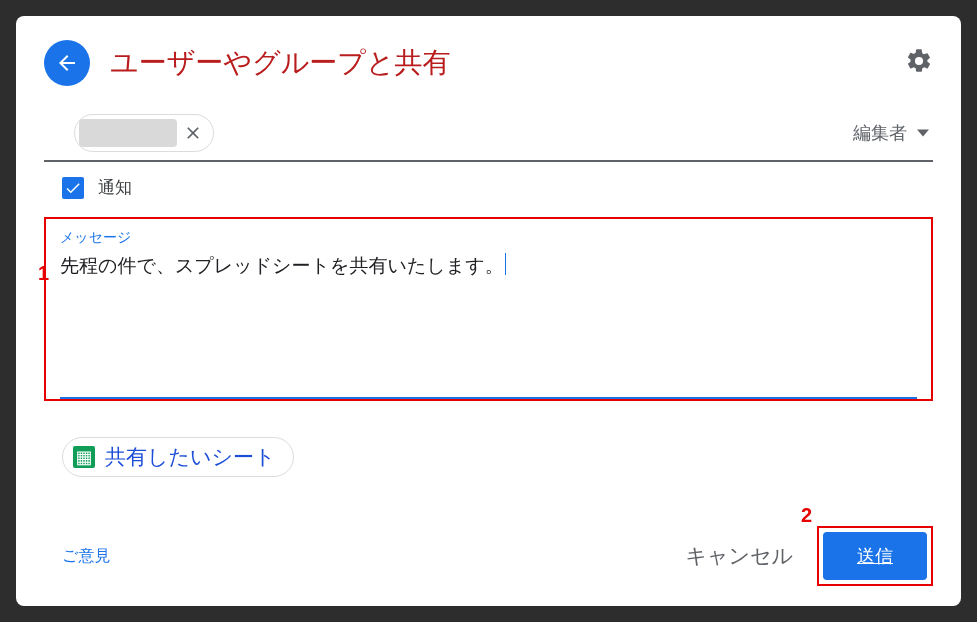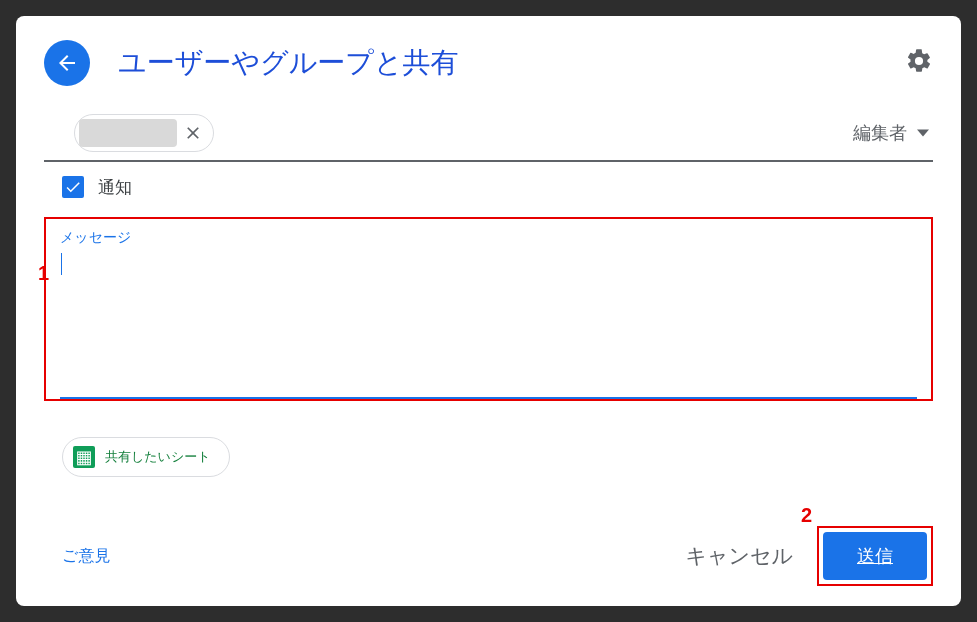--- a/index.html
+++ b/index.html
@@ -33,23 +33,22 @@
       border-radius: 50%;
       background: #1a73e8;
       display: flex;
       align-items: center;
       justify-content: center;
       cursor: pointer;
     }
     .back-btn svg { width: 24px; height: 24px; fill: #fff; }
     .title {
       font-size: 28px;
-      color: #1d4ed8;
+      color: #b91c1c;
       flex: 1;
-      margin-left: 8px;
     }
     .gear-btn { cursor: pointer; }
     .gear-btn svg { width: 28px; height: 28px; fill: #5f6368; }
     .recipients-row {
       display: flex;
       align-items: center;
       justify-content: space-between;
       padding: 0 0 8px 30px;
       border-bottom: 2px solid #5f6368;
       margin-bottom: 14px;
@@ -85,21 +84,21 @@
       align-items: center;
       gap: 10px;
       cursor: pointer;
       color: #5f6368;
       font-size: 18px;
       padding-right: 4px;
     }
     .role-select svg { width: 12px; height: 12px; fill: #5f6368; }
     .notify-row {
       display: flex;
-      align-items: flex-start;
+      align-items: center;
       gap: 14px;
       padding-left: 18px;
       margin-bottom: 18px;
     }
     .checkbox {
       width: 22px;
       height: 22px;
       background: #1a73e8;
       border-radius: 2px;
       display: flex;
@@ -162,21 +161,21 @@
       height: 22px;
       background: #0f9d58;
       border-radius: 2px;
       display: flex;
       align-items: center;
       justify-content: center;
       color: #fff;
       font-size: 18px;
       line-height: 1;
     }
-    .attachment-name { font-size: 13px; color: #15803d; }
+    .attachment-name { font-size: 21px; color: #1d4ed8; }
     .footer {
       position: absolute;
       bottom: 20px;
       left: 28px;
       right: 28px;
       display: flex;
       align-items: center;
       justify-content: space-between;
     }
     .feedback-link {
@@ -265,21 +264,21 @@
         </svg>
     </div>
     <span class="notify-label">通知</span>
   </div>
 
   <div class="annotation-1">1</div>
 
   <div class="message-box">
     <div class="message-box-inner">
       <div class="message-label">メッセージ</div>
-      <span class="cursor"></span>
+      <span class="message-text">先程の件で、スプレッドシートを共有いたします。</span><span class="cursor"></span>
     </div>
   </div>
 
   <div class="attachment-chip">
     <div class="sheets-icon">▦</div>
     <span class="attachment-name">共有したいシート</span>
   </div>
 
   <div class="footer">
     <span class="feedback-link">ご意見</span>

